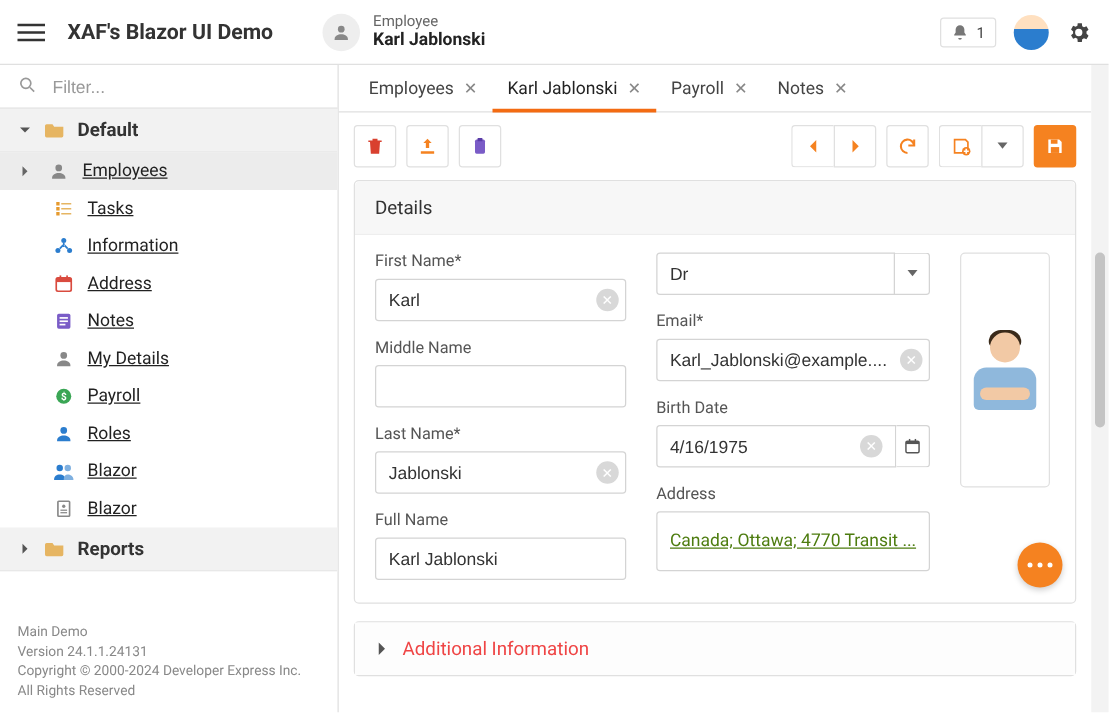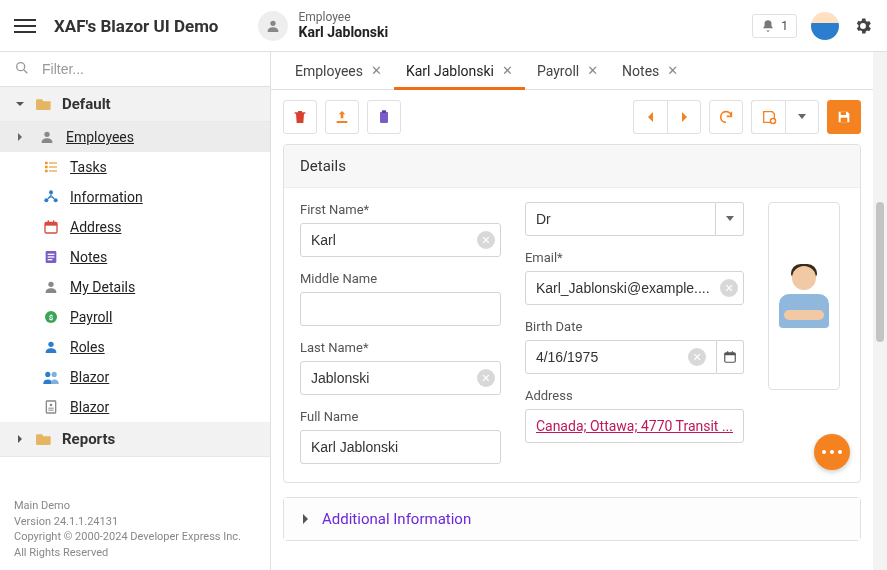--- a/index.html
+++ b/index.html
@@ -75,34 +75,34 @@
   .field-label { font-size:13px; color:#555; }
   .input-wrap { position:relative; display:flex; }
   .input-wrap input { width:100%; height:34px; border:1px solid #d4d4d4; border-radius:3px; padding:0 30px 0 10px; font-size:14px; color:#333; outline:none; background:#fff; }
   .input-wrap .clear-x { position:absolute; right:6px; top:50%; transform:translateY(-50%); width:18px; height:18px; border-radius:50%; background:#d8d8d8; color:#fff; font-size:11px; display:flex; align-items:center; justify-content:center; cursor:pointer; }
   .input-wrap.with-dd input { padding-right:0; }
   .dd-btn { width:32px; border:1px solid #d4d4d4; border-left:none; border-radius:0 3px 3px 0; display:flex; align-items:center; justify-content:center; background:#fff; cursor:pointer; }
   .input-wrap.with-dd input { border-radius:3px 0 0 3px; }
   .input-wrap.with-cal input { padding-right:30px; }
   .cal-btn { width:32px; border:1px solid #d4d4d4; border-left:none; border-radius:0 3px 3px 0; display:flex; align-items:center; justify-content:center; background:#fff; cursor:pointer; }
   .input-wrap.with-cal .clear-x { right:38px; }
-  .link-input { height:34px; border:1px solid #d4d4d4; border-radius:3px; padding:0 10px; display:flex; align-items:center; font-size:14px; color:#be185d; }
+  .link-input { height:48px; border:1px solid #d4d4d4; border-radius:3px; padding:0 10px; display:flex; align-items:center; font-size:14px; color:#4d7c0f; }
   .link-input span { text-decoration:underline; white-space:nowrap; overflow:hidden; text-overflow:ellipsis; }
 
   .photo-col { width:80px; display:flex; flex-direction:column; align-items:center; position:relative; }
   .photo-card { width:72px; height:188px; border:1px solid #e0e0e0; border-radius:4px; background:#fff; display:flex; align-items:center; justify-content:center; overflow:hidden; }
   .portrait { width:50px; height:64px; position:relative; }
   .portrait .head { width:24px; height:24px; border-radius:50%; background:#f2c9a5; position:absolute; top:2px; left:13px; }
   .portrait .hair { width:26px; height:14px; border-radius:13px 13px 6px 6px; background:#3a2a1a; position:absolute; top:0; left:12px; }
   .portrait .bodyp { width:50px; height:34px; background:#8fb8dc; border-radius:10px 10px 4px 4px; position:absolute; bottom:0; left:0; }
   .portrait .arms { width:40px; height:10px; background:#f2c9a5; border-radius:5px; position:absolute; bottom:8px; left:5px; }
   .fab { position:absolute; right:-6px; bottom:-6px; width:36px; height:36px; border-radius:50%; background:#f58220; display:flex; align-items:center; justify-content:center; cursor:pointer; box-shadow:0 2px 5px rgba(0,0,0,.2); }
   .fab span { width:4px; height:4px; border-radius:50%; background:#fff; margin:0 2px; }
 
-  .collapse-header { display:flex; align-items:center; gap:12px; padding:12px 16px; font-size:15px; color:#6d28d9; cursor:pointer; background:#fdfdfd; }
+  .collapse-header { display:flex; align-items:center; gap:12px; padding:12px 16px; font-size:15px; color:#ef4444; cursor:pointer; background:#fdfdfd; }
 
   svg { display:block; }
 </style>
 </head>
 <body>
 
 <div class="header">
   <div class="hamburger">
     <span></span>
       <span></span>

